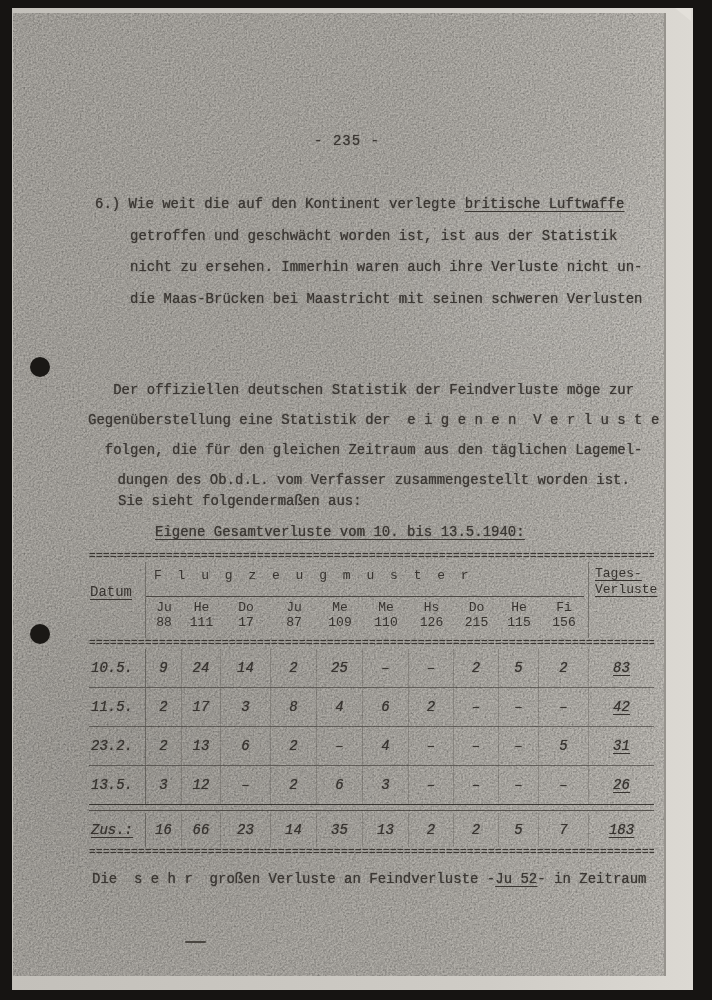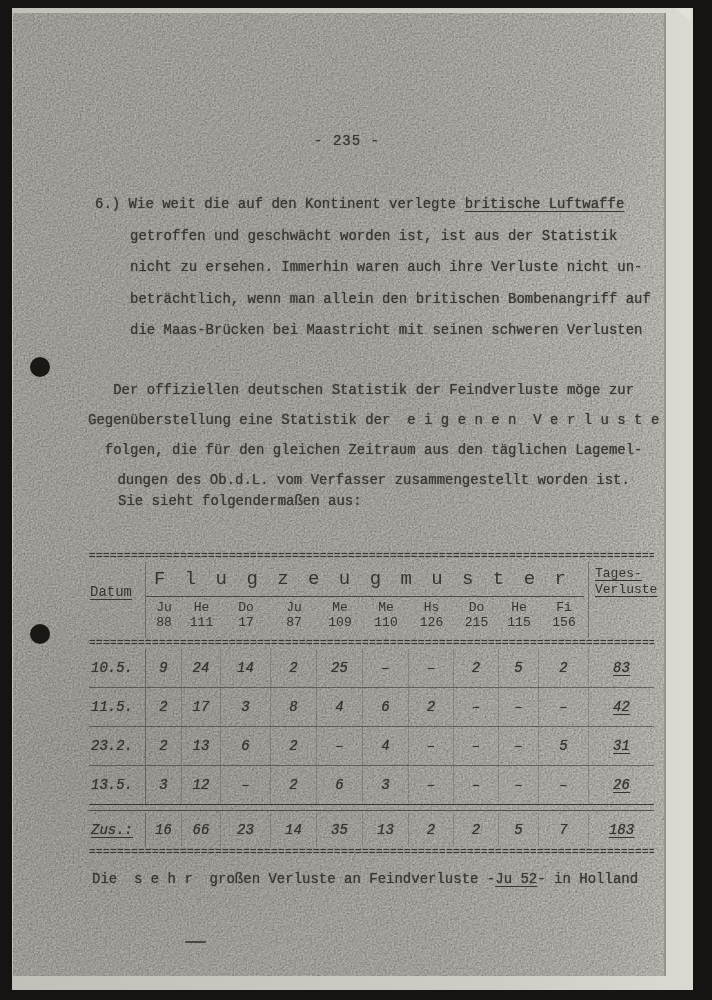--- a/index.html
+++ b/index.html
@@ -42,21 +42,21 @@
 
   .ltable{position:absolute;left:76px;top:538px;width:565px;color:#37332f;}
   .rule{
     height:11px;line-height:11px;overflow:hidden;white-space:nowrap;
     font-size:11px;letter-spacing:.4px;color:#3a3632;text-shadow:0 0 1px rgba(55,51,47,.8);
   }
   .thead{display:grid;grid-template-columns:57px 443px 65px;height:76px;position:relative;}
   .thcell{position:relative;border-right:1px solid rgba(45,42,38,.40);}
   .thcell:last-child{border-right:none;}
   .datum-cell .hdr{position:absolute;top:22px;left:1px;font-size:14px;}
-  .group-title{position:absolute;top:6px;left:8px;font-size:19px;letter-spacing:4px;white-space:pre;}
+  .group-title{position:absolute;top:6px;left:8px;font-size:13px;letter-spacing:4px;white-space:pre;}
   .group-rule{position:absolute;top:34px;left:0;right:4px;border-top:1.3px solid rgba(45,42,38,.75);}
   .subcols{position:absolute;top:38px;left:0;right:0;display:grid;
     grid-template-columns:36px 39px 50px 46px 46px 46px 45px 45px 40px 50px;}
   .subcol{text-align:center;font-size:13px;line-height:15px;}
   .tages-cell{padding:4px 0 0 6px;font-size:13px;line-height:16px;}
 
   .tbody .trow{border-bottom:1px solid rgba(45,42,38,.55);}
   .tbody .trow:last-child{border-bottom:none;}
   .trow{display:grid;grid-template-columns:57px 36px 39px 50px 46px 46px 46px 45px 45px 40px 50px 65px;
     height:38px;align-items:center;font-size:14px;text-shadow:0 0 1px rgba(55,51,47,.8);}
@@ -88,33 +88,35 @@
 
     <div class="hole top"></div>
     <div class="hole bottom"></div>
 
     <div class="tw page-number">- 235 -</div>
 
     <div class="tw para1">
       <div class="line"><span>6.) Wie weit die auf den Kontinent verlegte </span><span class="u">britische Luftwaffe</span></div>
       <div class="line indent">getroffen und geschwächt worden ist, ist aus der Statistik</div>
       <div class="line indent">nicht zu ersehen. Immerhin waren auch ihre Verluste nicht un-</div>
-      <div class="line indent">beträchtlich, wenn man allein den britischen Bombenangriff auf</div>
       <div class="line indent">die Maas-Brücken bei Maastricht mit seinen schweren Verlusten</div>
     </div>
 
     <div class="tw para2">
       <div class="line">Der offiziellen deutschen Statistik der Feindverluste möge zur</div>
       <div class="line">Gegenüberstellung eine Statistik der  e i g e n e n  V e r l u s t e</div>
       <div class="line">folgen, die für den gleichen Zeitraum aus den täglichen Lagemel-</div>
       <div class="line">dungen des Ob.d.L. vom Verfasser zusammengestellt worden ist.</div>
     </div>
 
     <div class="tw sie-line line">Sie sieht folgendermaßen aus:</div>
 
+    <div class="tw table-title">
+      <span class="u">Eigene Gesamtverluste vom 10. bis 13.5.1940:</span>
+    </div>
 
     <div class="ltable">
       <div class="rule">==========================================================================================</div>
 
       <div class="thead">
         <div class="thcell datum-cell">
           <span class="hdr u">Datum</span>
         </div>
         <div class="thcell group-cell">
           <div class="group-title">F l u g z e u g m u s t e r</div>
@@ -244,17 +246,17 @@
             <div class="cell num">2</div>
             <div class="cell num">5</div>
             <div class="cell num">7</div>
             <div class="cell num total u">183</div>
           </div>
         </div>
 
       <div class="rule">==========================================================================================</div>
     </div>
 
-    <div class="tw footer-line line"><span>Die  s e h r  großen Verluste an Feindverluste -</span><span class="u">Ju 52</span><span>- in Holland</span></div>
+    <div class="tw footer-line line"><span>Die  s e h r  großen Verluste an Feindverluste -</span><span class="u">Ju 52</span><span>- in Zeitraum</span></div>
 
     <div class="pencil-dash"></div>
   </div>
 </div>
 
 </body></html>

